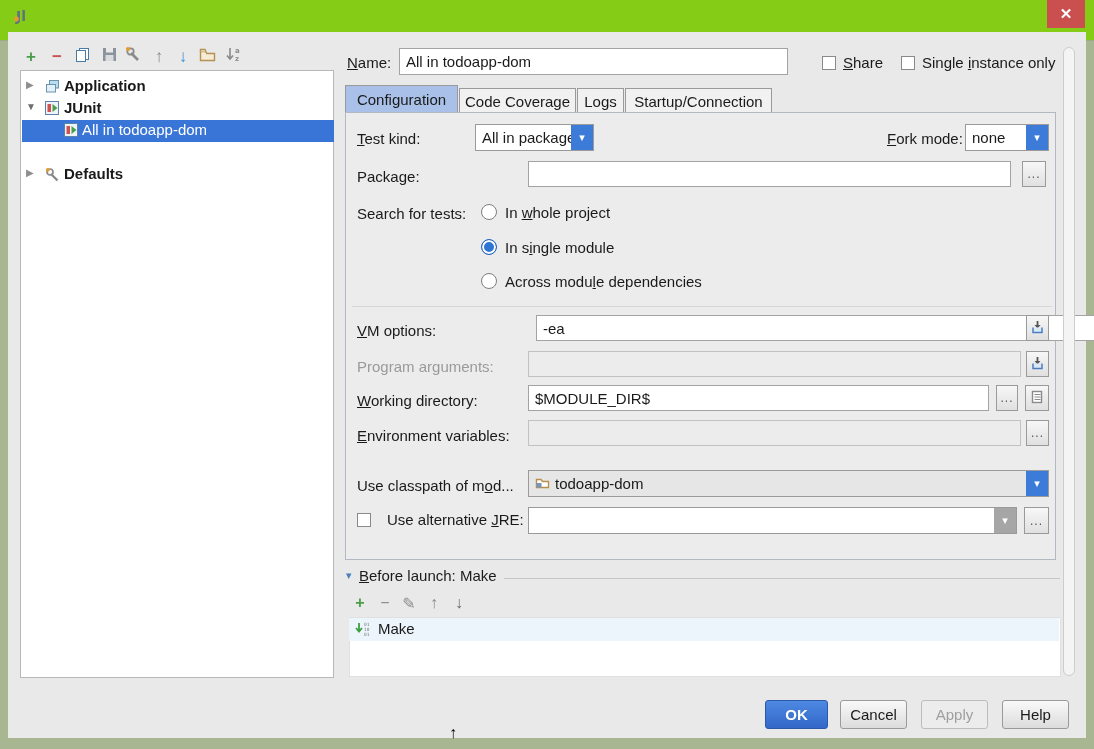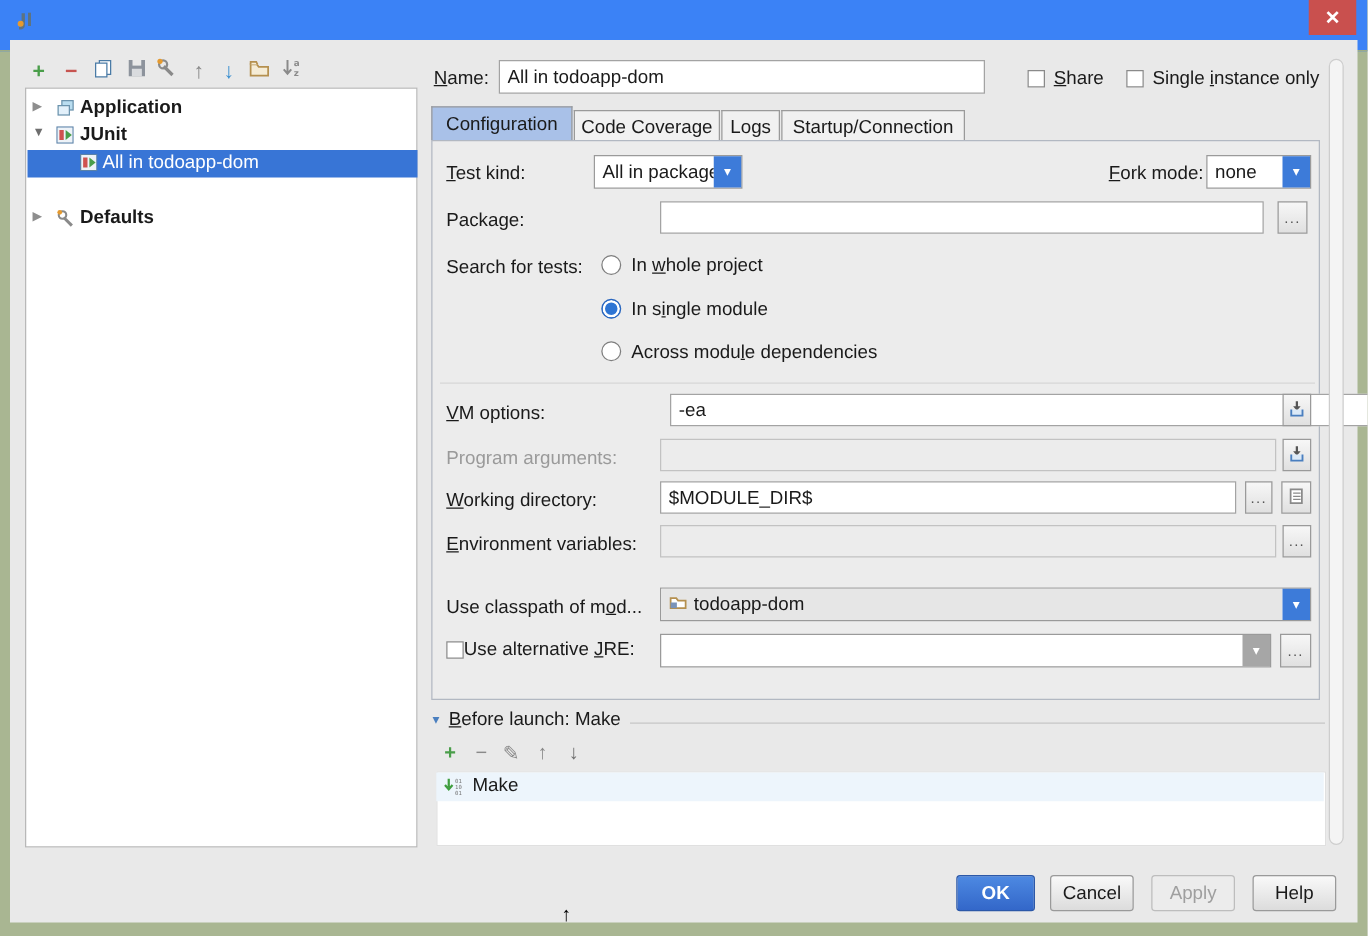--- a/index.html
+++ b/index.html
@@ -2,21 +2,21 @@
 <html><head>
 <meta charset="utf-8">
 <style>
   html,body{margin:0;padding:0;}
   body{width:1094px;height:749px;position:relative;font-family:"Liberation Sans",sans-serif;
        font-size:15px;color:#1a1a1a;background:#a9b692;overflow:hidden;}
   .abs{position:absolute;box-sizing:border-box;}
   .mn{text-decoration:underline;}
 
   
-  .titlebar{left:0;top:0;width:1094px;height:41px;background:#3b82f6;border-bottom:1px solid #9dab86;}
+  .titlebar{left:0;top:0;width:1094px;height:41px;background:#84cc16;border-bottom:1px solid #9dab86;}
   .win-title{left:0;right:0;top:6px;text-align:center;color:#333a2b;font-size:16px;}
   .logo{left:12px;top:6px;width:22px;height:20px;}
   .close-btn{left:1047px;top:0;width:38px;height:28px;background:#c9504e;color:#fff;
              display:flex;align-items:center;justify-content:center;font-size:15px;font-weight:bold;}
   .win-body{left:8px;top:32px;width:1078px;height:706px;background:#e9e9e9;}
 
   
   .tbtn{width:22px;height:22px;top:46px;display:flex;align-items:center;justify-content:center;font-size:17px;font-weight:bold;}
   .g-green{color:#4a9e4a;} .g-red{color:#c75450;} .g-gray{color:#8a8a8a;font-weight:normal;}
   .g-blue{color:#3a8fd0;font-weight:normal;}
@@ -267,21 +267,21 @@
       <span><svg width="15" height="13" viewBox="0 0 15 13">
             <path d="M1.5 3.5 h4.5 l1.5 2 h6 v6 h-12 z" fill="#fff" stroke="#b5904f" stroke-width="1.4"></path>
             <rect x="1.5" y="7" width="5" height="4.5" fill="#7a93b8"></rect>
           </svg></span>
       <span>todoapp-dom</span>
     </span>
     <span class="arrow">▾</span>
   </div>
 
   <span class="abs cb" style="left:357px;top:513px"></span>
-  <span class="abs lbl" style="left:371px;top:511px">Use alternative <span class="mn">J</span>RE:</span>
+  <span class="abs lbl" style="left:387px;top:511px">Use alternative <span class="mn">J</span>RE:</span>
   <div class="abs combo" style="left:528px;top:507px;width:489px;height:27px">
     <span class="val"></span>
     <span class="arrow gray">▾</span>
   </div>
   <div class="abs sqbtn" style="left:1024px;top:507px;width:25px;height:27px">
       <span>...</span>
     </div>
 
   <span class="abs" style="left:346px;top:569px;font-size:11px;color:#4a7fbf">▾</span>
   <span class="abs lbl" style="left:359px;top:567px"><span class="mn">B</span>efore launch: Make</span>

